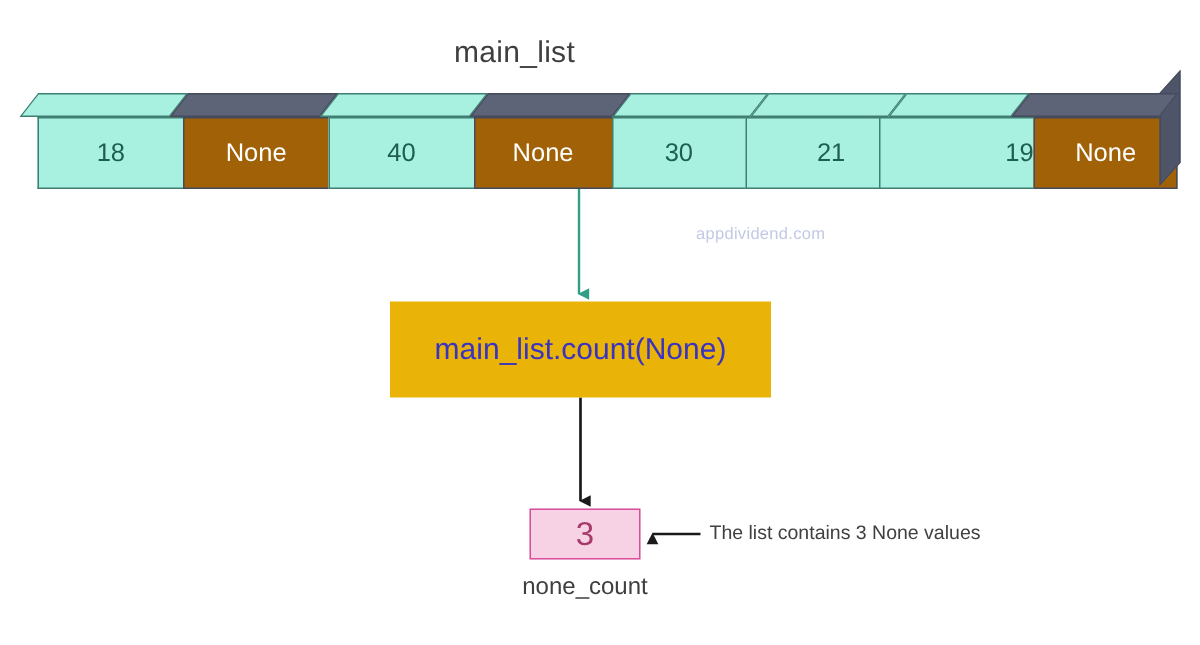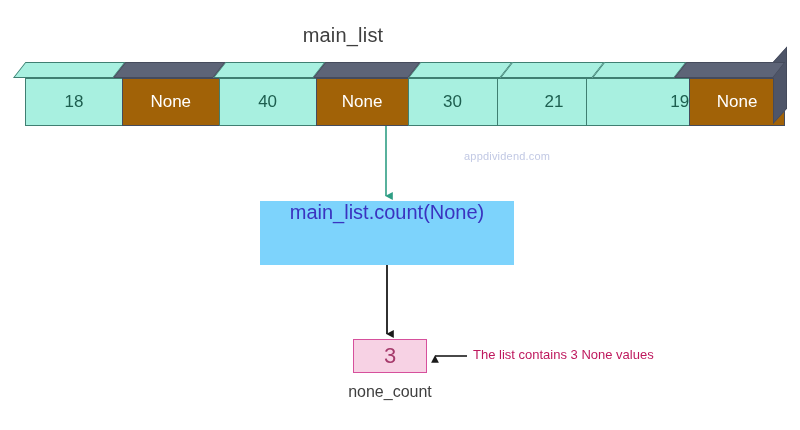--- a/index.html
+++ b/index.html
@@ -119,22 +119,23 @@
     margin-left: 44px;
   }
 
   
   .call-box {
     position: absolute;
     left: 260px;
     top: 201px;
     width: 254px;
     height: 64px;
-    background: #7dd3fc;
-    display: flex;
+    background: #eab308;
+    display: flex;
+    align-items: center;
     justify-content: center;
     font-size: 20px;
     color: #3a33c0;
   }
 
   
   .result-box {
     position: absolute;
     left: 353px;
     top: 339px;
@@ -158,21 +159,21 @@
     font-size: 16px;
     color: #3f3f3f;
   }
 
   
   .annotation {
     position: absolute;
     left: 473px;
     top: 347px;
     font-size: 13px;
-    color: #be185d;
+    color: #404040;
     white-space: nowrap;
   }
 </style>
 </head>
 <body>
 
 <div id="stage">
 
   <div class="list-title">main_list</div>
 

